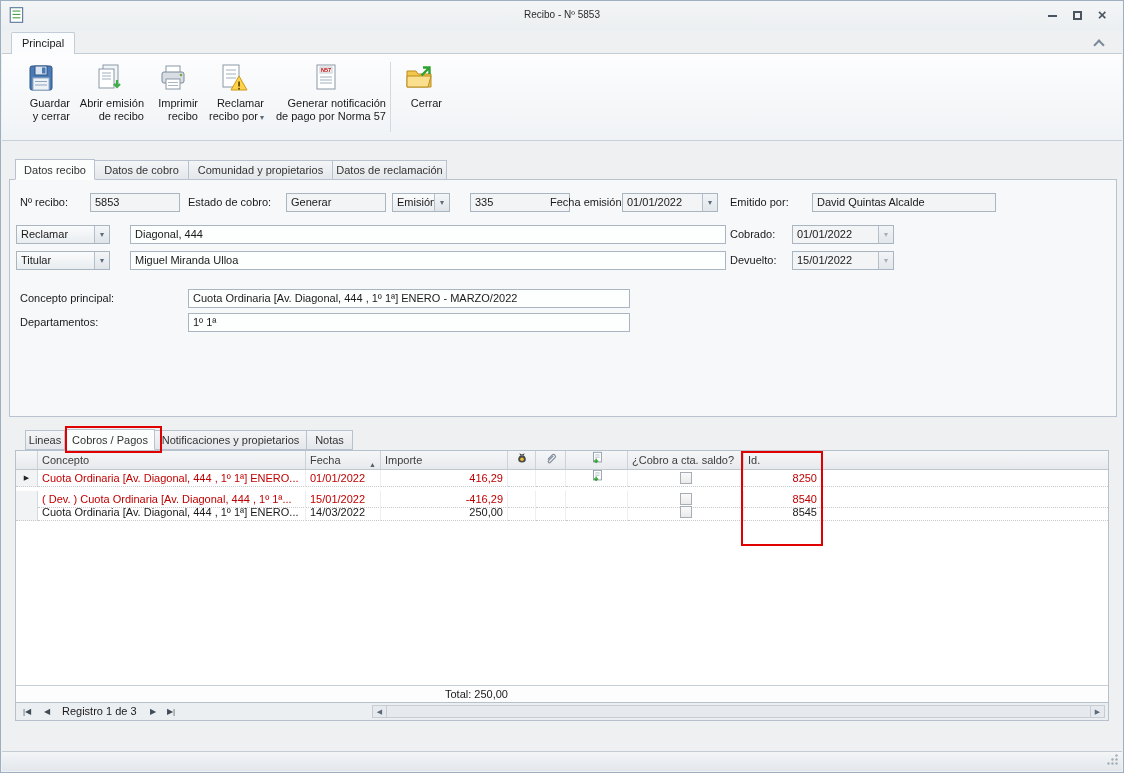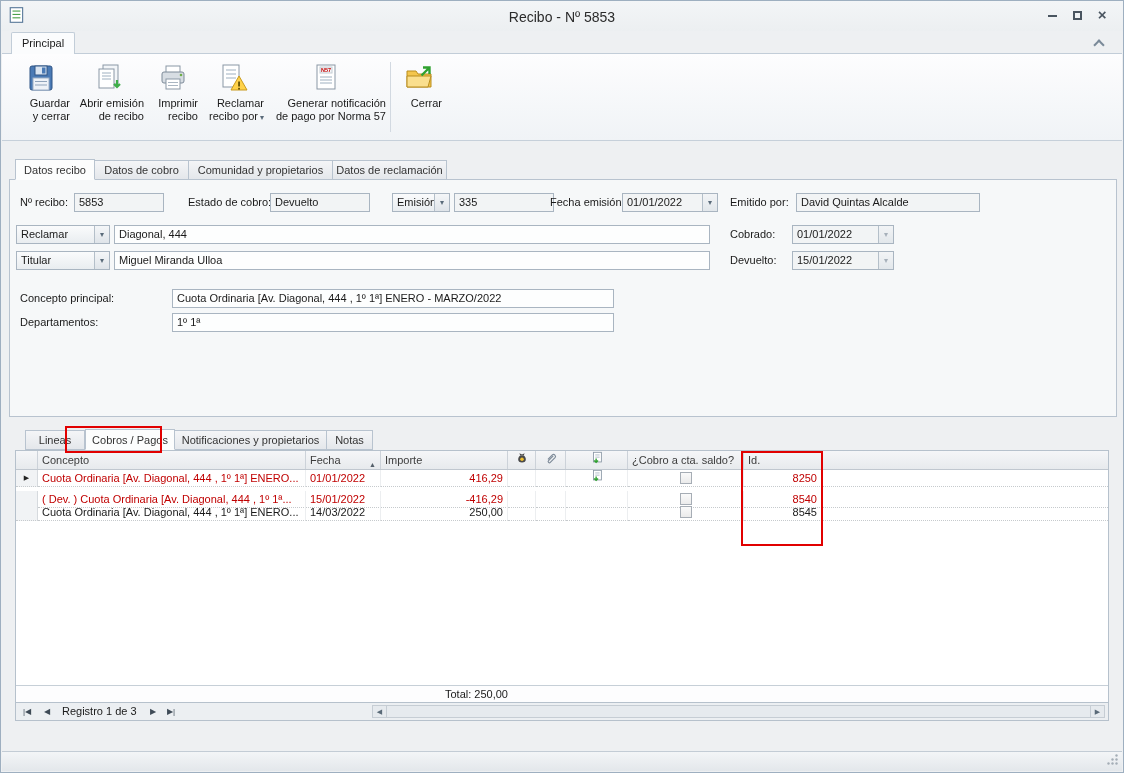--- a/index.html
+++ b/index.html
@@ -3,21 +3,21 @@
 <meta charset="utf-8">
 <style>
   * { margin:0; padding:0; box-sizing:border-box; }
   html,body { width:1124px; height:773px; overflow:hidden; }
   body { font-family:"Liberation Sans","DejaVu Sans",sans-serif; font-size:11px; color:#1a1a1a; background:#dfe3e7; }
   .window { position:absolute; left:0; top:0; width:1124px; height:773px; background:#eef0f2; border:1px solid #9eafc0; }
 
   
   .titlebar { position:absolute; left:0; top:0; width:100%; height:30px; background:linear-gradient(#f3f5f7,#eceff1); }
   .app-icon { position:absolute; left:7px; top:5px; width:18px; height:18px; }
-  .title { position:absolute; left:0; right:0; top:8px; text-align:center; font-size:14px; color:#2b2b2b; }
+  .title { position:absolute; left:0; right:0; top:8px; text-align:center; font-size:10px; color:#2b2b2b; }
   .win-buttons { position:absolute; right:12px; top:6px; display:flex; gap:7px; }
   .wb { width:18px; height:16px; display:flex; align-items:center; justify-content:center; color:#4a5560; cursor:default; }
   .glyph-min { display:block; width:9px; height:4px; border-bottom:2px solid #4a5560; }
   .glyph-rest { display:block; width:9px; height:9px; border:2px solid #4a5560; }
   .glyph-close { font-size:15px; font-weight:bold; line-height:14px; }
 
   
   .ribbon-tab { position:absolute; left:10px; top:31px; width:64px; height:22px; text-align:center; line-height:21px; background:#fbfcfd; border:1px solid #c2cdd8; border-bottom:none; border-radius:2px 2px 0 0; z-index:2; }
   .ribbon-body { position:absolute; left:1px; right:1px; top:52px; height:88px; background:linear-gradient(#fdfdfe,#f0f3f6); border-top:1px solid #c2cdd8; border-bottom:1px solid #c6d0da; }
   .chev { position:absolute; right:20px; top:40px; width:8px; height:8px; border-left:2px solid #7a8a99; border-top:2px solid #7a8a99; transform:rotate(45deg); }
@@ -29,21 +29,21 @@
 
   
   .tabstrip { position:absolute; display:flex; align-items:flex-end; height:21px; z-index:3; }
   .tab { flex:0 0 auto; height:20px; line-height:19px; text-align:center; background:linear-gradient(#f4f5f7,#e4e7eb); border:1px solid #b8c3cf; border-left:none; color:#333; overflow:hidden; white-space:nowrap; cursor:default; }
   .tab:first-child { border-left:1px solid #b8c3cf; }
   .tab.active { background:#fcfdfd; height:21px; line-height:21px; border-left:1px solid #b8c3cf; border-bottom:1px solid #fcfdfd; }
 
   
   .form-panel { position:absolute; left:8px; top:178px; width:1108px; height:238px; background:#f6f8f9; border:1px solid #b8c3cf; }
   .lbl { position:absolute; line-height:19px; color:#1a1a1a; white-space:nowrap; }
-  .tb { position:absolute; height:19px; line-height:17px; padding:0 4px; background:#f2f4f5; border:1px solid #a9b5c1; overflow:hidden; white-space:nowrap; }
+  .tb { position:absolute; height:19px; line-height:17px; padding:0 4px; background:#f2f4f5; border:1px solid #a9b5c1; overflow:hidden; white-space:nowrap;margin-left:16px; }
   .tb.white { background:#fdfefe; }
   .combo { position:absolute; height:19px; display:flex; border:1px solid #a9b5c1; background:linear-gradient(#fafbfc,#e9edf0); }
   .combo .cl { flex:1; line-height:17px; padding:0 4px; text-align:left; overflow:hidden; }
   .combo .ca { width:15px; border-left:1px solid #b4bfc9; display:flex; align-items:center; justify-content:center; color:#5a6b7a; font-size:8px; background:linear-gradient(#f4f6f8,#dfe4e9); }
   .datebox { position:absolute; height:19px; display:flex; border:1px solid #a9b5c1; background:#f2f4f5; }
   .datebox .dv { flex:1; line-height:17px; padding:0 4px; overflow:hidden; }
   .datebox .da { width:15px; border-left:1px solid #b4bfc9; display:flex; align-items:center; justify-content:center; font-size:8px; color:#5a6b7a; background:linear-gradient(#f2f4f6,#e2e7eb); }
   .datebox.dis .da { color:#a6b0ba; }
 
   
@@ -220,21 +220,21 @@
     <div class="tab" style="width:144px">Comunidad y propietarios</div>
     <div class="tab" style="width:114px">Datos de reclamación</div>
   </div>
 
   <div class="form-panel">
 
     <span class="lbl" style="left:10px; top:13px">Nº recibo:</span>
     <div class="tb" style="left:64px; top:13px; width:90px">5853</div>
 
     <span class="lbl" style="left:178px; top:13px">Estado de cobro:</span>
-    <div class="tb" style="left:260px; top:13px; width:100px">Devuelto</div>
+    <div class="tb" style="left:260px; top:13px; width:100px">Generar</div>
 
     <div class="combo" style="left:382px; top:13px; width:58px">
       <span class="cl">Emisión</span>
       <span class="ca">▾</span>
     </div>
     <div class="tb" style="left:444px; top:13px; width:100px">335</div>
 
     <span class="lbl" style="left:540px; top:13px">Fecha emisión:</span>
     <div class="datebox" style="left:612px; top:13px; width:96px">
       <span class="dv">01/01/2022</span>
@@ -269,21 +269,21 @@
     </div>
 
     <span class="lbl" style="left:10px; top:109px">Concepto principal:</span>
     <div class="tb white" style="left:162px; top:109px; width:442px">Cuota Ordinaria [Av. Diagonal, 444 , 1º 1ª] ENERO - MARZO/2022</div>
 
     <span class="lbl" style="left:10px; top:133px">Departamentos:</span>
     <div class="tb white" style="left:162px; top:133px; width:442px">1º 1ª</div>
   </div>
 
   <div class="tabstrip" style="left:24px; top:428px;">
-    <div class="tab" style="width:60px">Lineas</div>
+    <div class="tab" style="width:40px">Lineas</div>
     <div class="tab active" style="width:90px">Cobros / Pagos</div>
     <div class="tab" style="width:152px">Notificaciones y propietarios</div>
     <div class="tab" style="width:46px">Notas</div>
   </div>
 
   <div class="grid">
     <div class="ghead">
       <div class="hc col-ind"></div>
       <div class="hc col-con">Concepto</div>
       <div class="hc col-fec">

